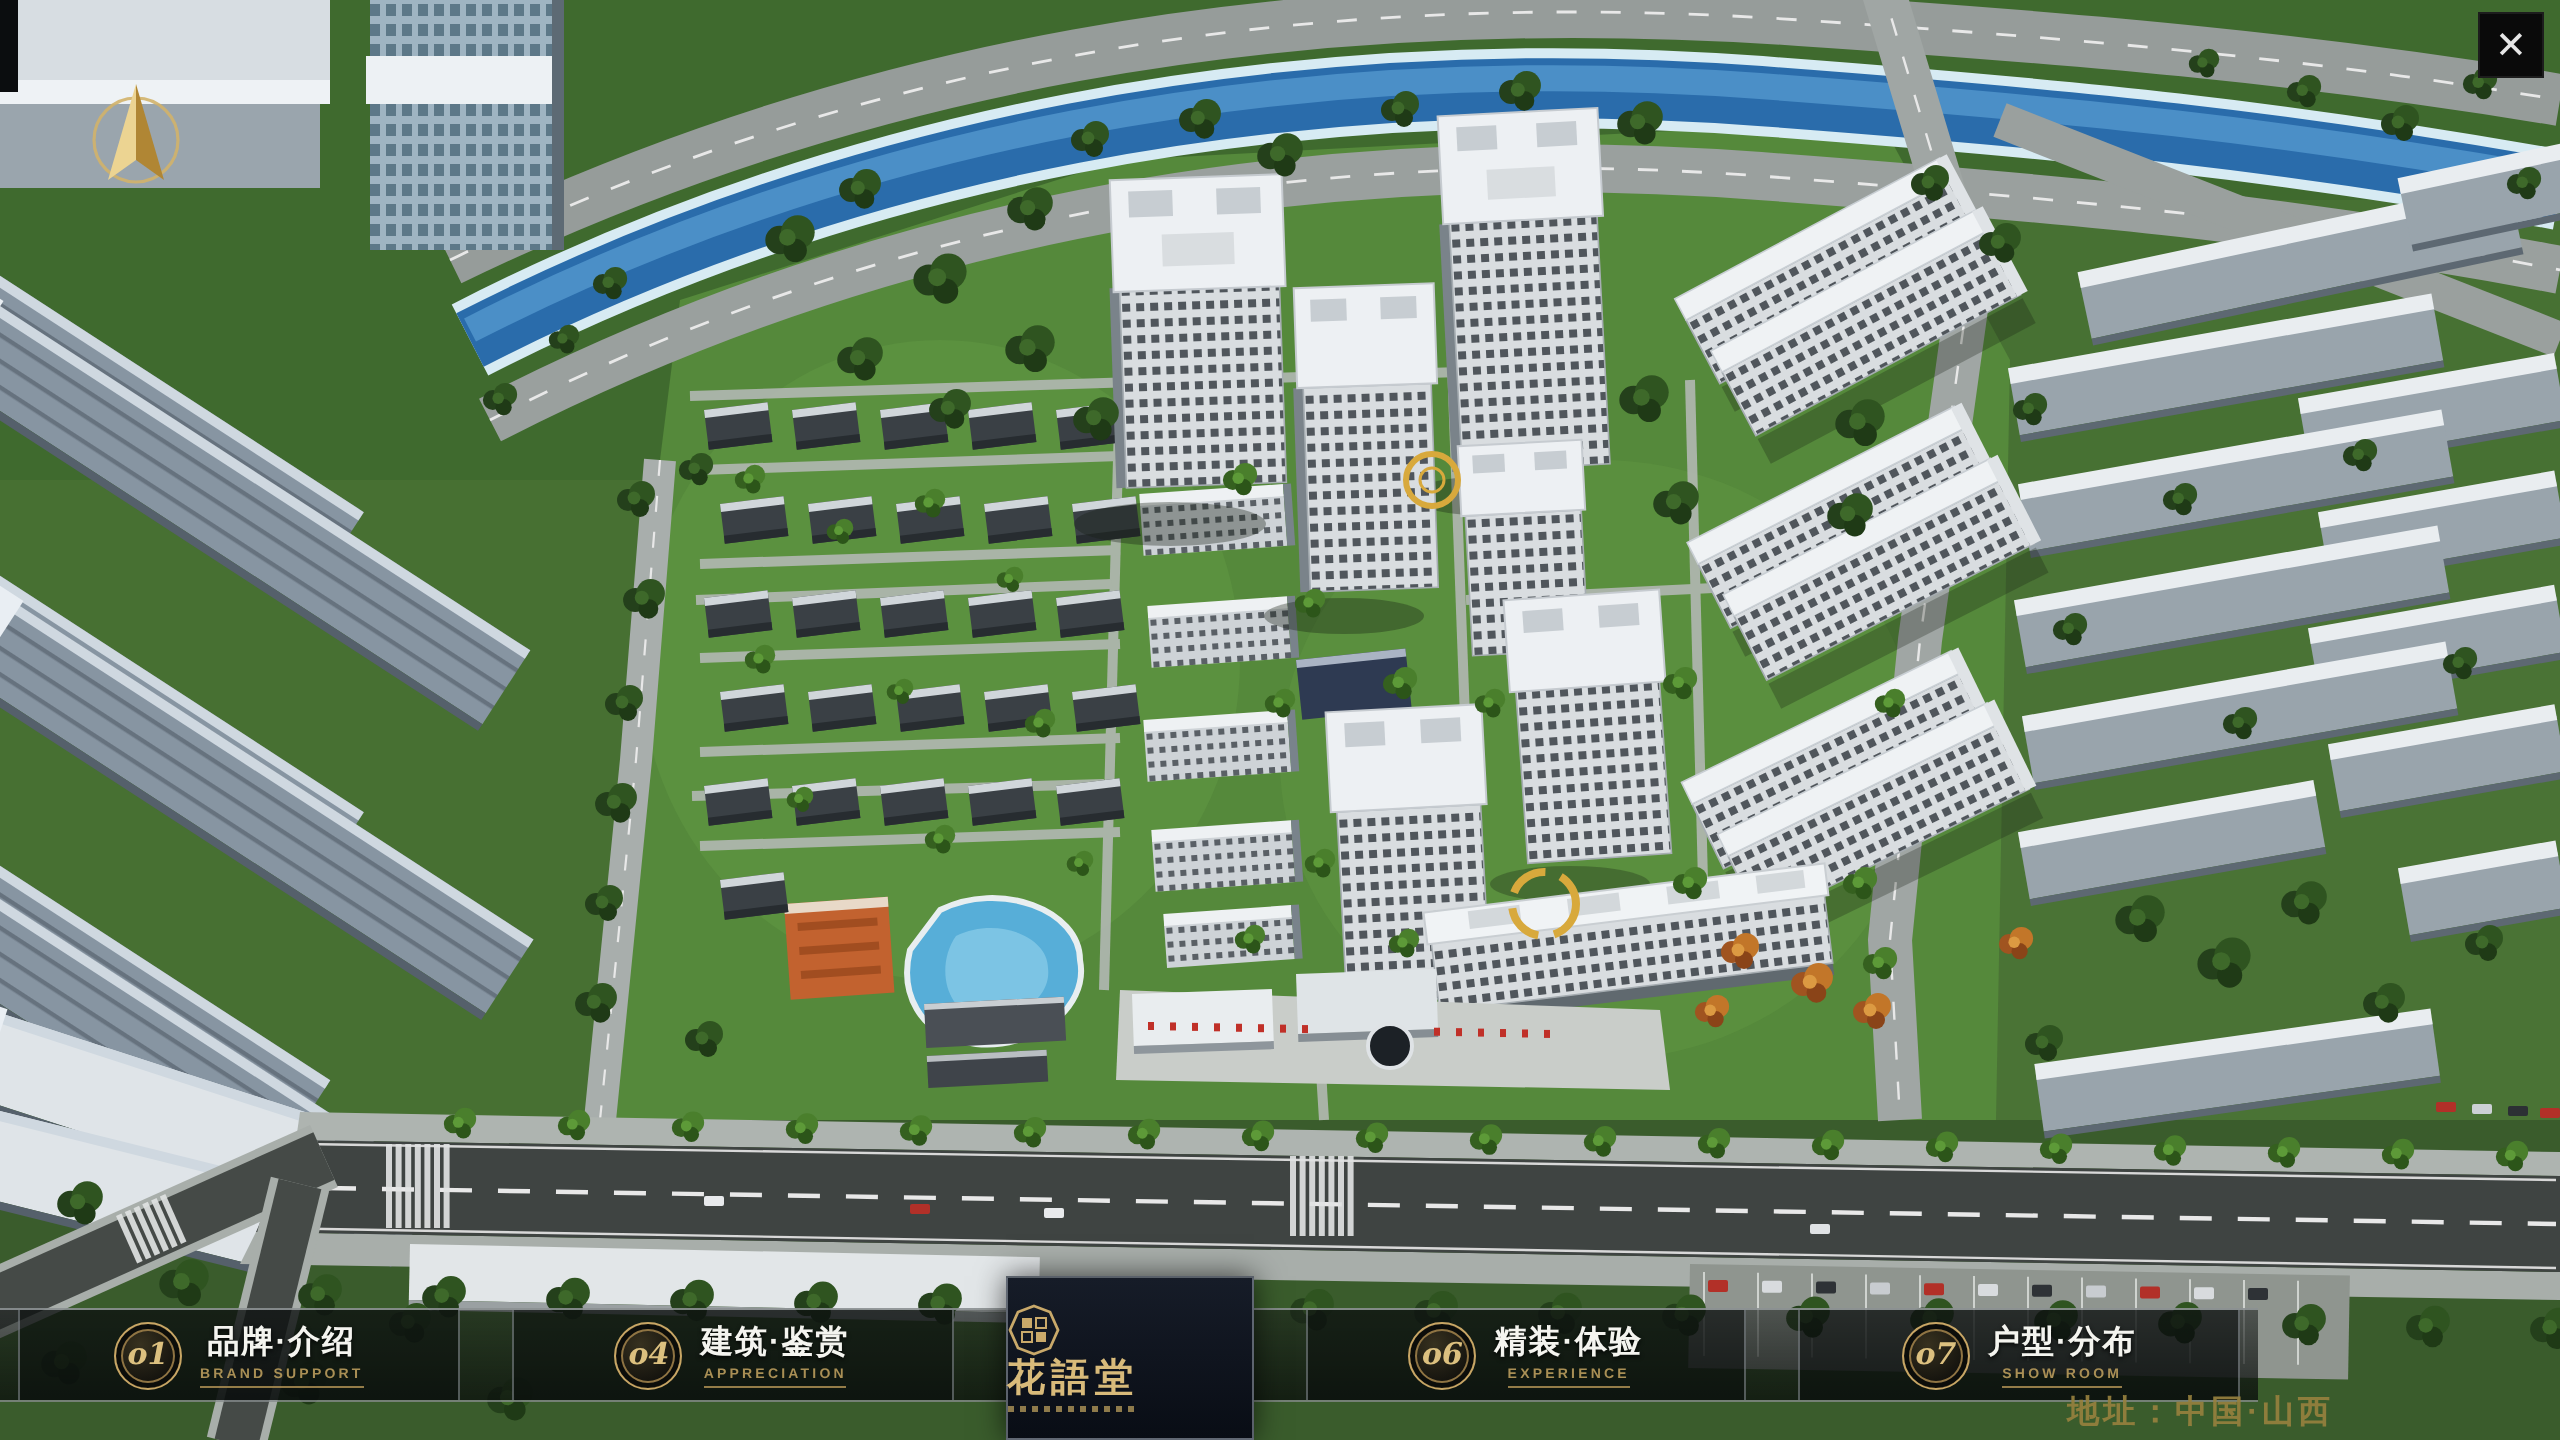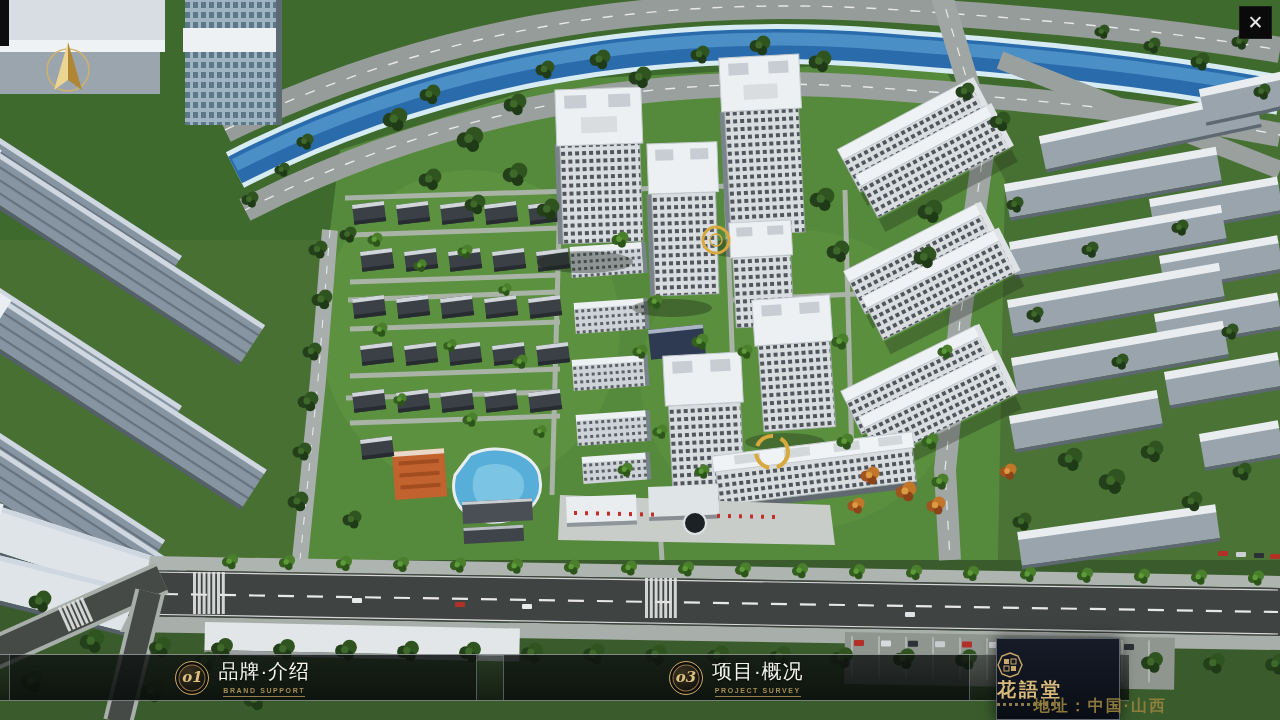--- a/index.html
+++ b/index.html
@@ -25,21 +25,21 @@
       border-left:1px solid rgba(198,206,212,.38);
       border-right:1px solid rgba(198,206,212,.38);cursor:pointer;min-width:0;}
   .emblem{width:32px;height:32px;flex:0 0 32px;border-radius:50%;
       border:1px solid var(--gold,#c8a665);
       box-shadow:inset 0 0 0 2.5px rgba(5,7,7,.95), inset 0 0 0 3.5px var(--gold-dark,#8f7443);
       background:radial-gradient(circle at 38% 32%, #37311f, #12110d 70%);
       display:flex;align-items:center;justify-content:center;}
   .num{font-family:"DejaVu Serif",serif;font-style:italic;font-weight:bold;
       color:#dcc07f;font-size:15px;line-height:1;}
   .labels{display:flex;flex-direction:column;align-items:center;min-width:0;}
-  .cn{color:var(--text-white,#f4f4ef);font-size:20px;font-weight:normal;letter-spacing:1px;
+  .cn{color:var(--text-white,#f4f4ef);font-size:16px;font-weight:bold;letter-spacing:1px;
       white-space:nowrap;text-shadow:0 1px 2px rgba(0,0,0,.85);text-align:right;}
   .en{color:#a98f55;font-size:7px;font-weight:bold;letter-spacing:1.6px;margin-top:2px;
       padding-bottom:2px;border-bottom:1px solid rgba(172,142,82,.85);white-space:nowrap;}
 
   .logo-panel{flex:0 0 122px;margin-top:-17px;height:80px;z-index:3;cursor:pointer;
       background:linear-gradient(#161c28,#090d15);
       border:1px solid rgba(188,198,208,.45);
       box-shadow:0 0 14px rgba(0,0,0,.65);
       display:flex;flex-direction:column;justify-content:center;gap:1px;}
   .logo-cn{font-family:"DejaVu Serif",serif;color:#d8ba7a;font-size:19px;font-weight:bold;
@@ -807,36 +807,54 @@
       <span class="emblem">
           <span class="num">o1</span>
         </span>
       <span class="labels">
           <span class="cn">品牌·介绍</span>
           <span class="en">BRAND SUPPORT</span>
         </span>
     </div>
     <div class="menu-item">
       <span class="emblem">
-          <span class="num">o3</span>
+          <span class="num">o4</span>
         </span>
       <span class="labels">
-          <span class="cn">项目·概况</span>
-          <span class="en">PROJECT SURVEY</span>
+          <span class="cn">建筑·鉴赏</span>
+          <span class="en">APPRECIATION</span>
         </span>
     </div>
 
     <div class="logo-panel">
       <svg width="26" height="26" viewBox="0 0 26 26">
         <polygon points="13,1 21,4 25,13 21,22 13,25 5,22 1,13 5,4" fill="none" stroke="#c9a96a" stroke-width="1.4"></polygon>
         <rect x="7" y="7" width="5" height="5" fill="#c9a96a"></rect>
           <rect x="14" y="7" width="5" height="5" fill="none" stroke="#c9a96a"></rect>
         <rect x="7" y="14" width="5" height="5" fill="none" stroke="#c9a96a"></rect>
           <rect x="14" y="14" width="5" height="5" fill="#c9a96a"></rect>
       </svg>
       <div class="logo-cn">花語堂</div>
       <div class="logo-sub"></div>
     </div>
 
+    <div class="menu-item">
+      <span class="emblem">
+          <span class="num">o6</span>
+        </span>
+      <span class="labels">
+          <span class="cn">精装·体验</span>
+          <span class="en">EXPERIENCE</span>
+        </span>
+    </div>
+    <div class="menu-item">
+      <span class="emblem">
+          <span class="num">o7</span>
+        </span>
+      <span class="labels">
+          <span class="cn">户型·分布</span>
+          <span class="en">SHOW ROOM</span>
+        </span>
+    </div>
   </div>
 
   <div class="address">地址：中国·山西</div>
 </div>
 
 </body></html>

